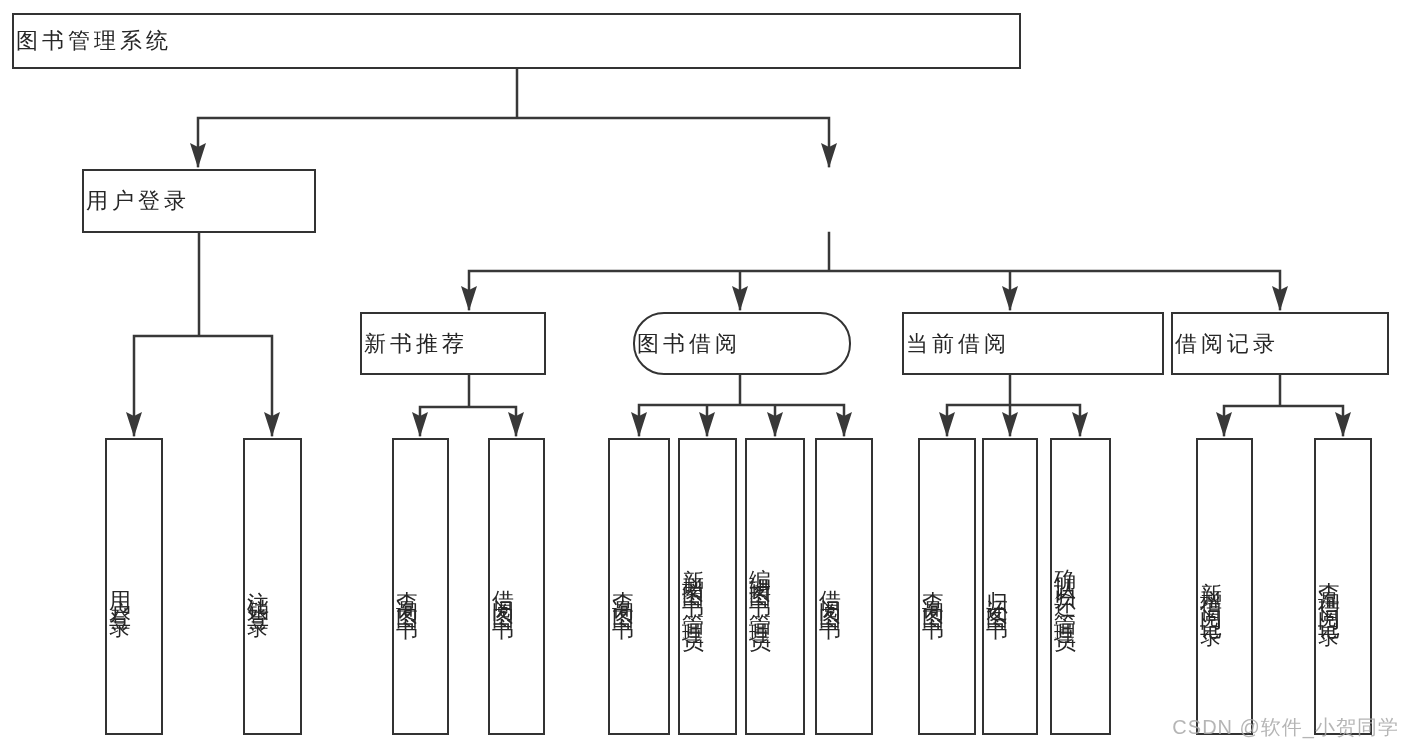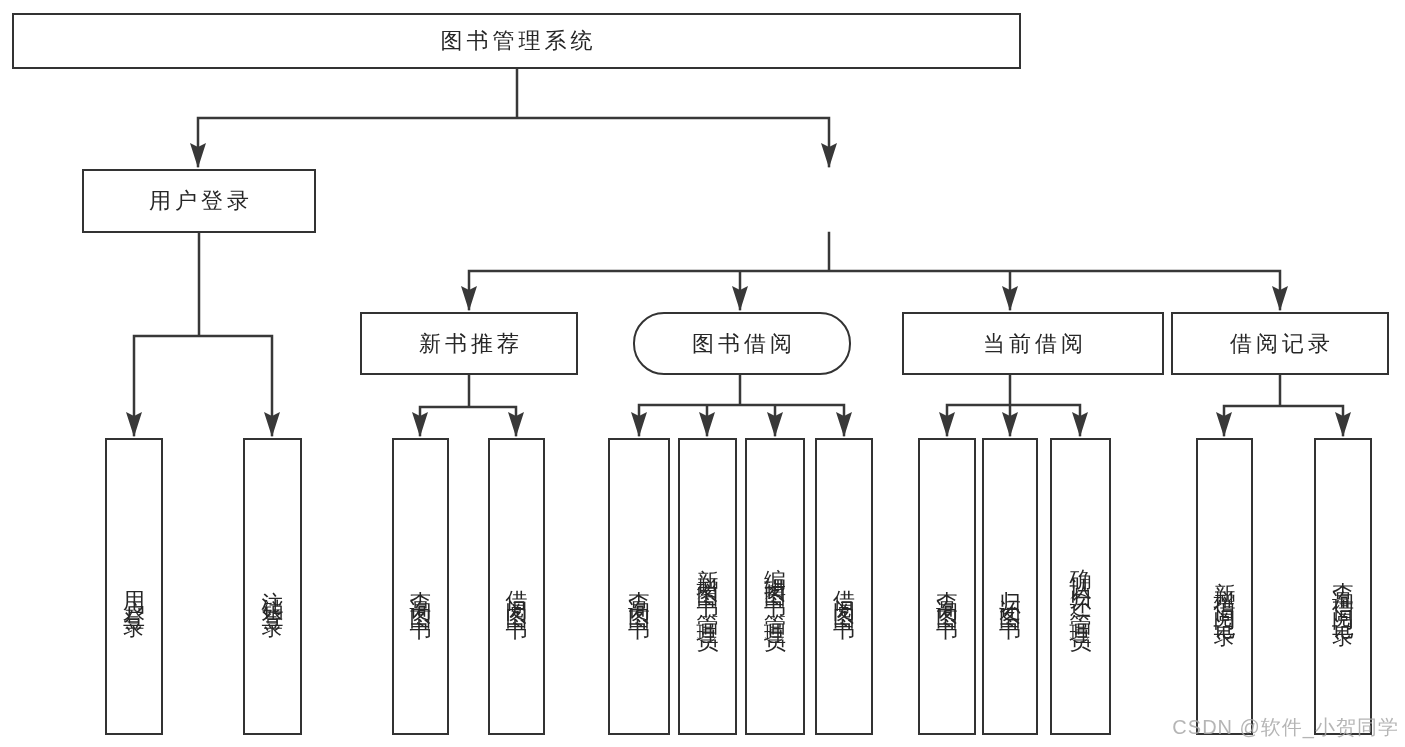--- a/index.html
+++ b/index.html
@@ -37,21 +37,21 @@
     stroke: none;
   }
 
   .node {
     position: absolute;
     background: var(--background);
     border: 2.5px solid var(--box_border);
     color: var(--text);
     display: flex;
     align-items: center;
-    justify-content: center;
+    font-family: Liberation Mono, monospace;
   }
   .node-h {
     font-size: 22px;
     letter-spacing: 4px;
     white-space: nowrap;
   }
   .node-h .htext { transform: translateX(2px); }
   .node-v {
     font-size: 22px;
   }
@@ -132,21 +132,21 @@
   </svg>
 
   <div class="node node-h" style="left:12px; top:13px; width:1009px; height:56px;">
     <span class="htext">图书管理系统</span>
   </div>
 
   <div class="node node-h" style="left:82px; top:169px; width:234px; height:64px;">
     <span class="htext">用户登录</span>
   </div>
 
-  <div class="node node-h" style="left:360px; top:312px; width:218px; height:63px;">
+  <div class="node node-h" style="left:360px; top:312px; width:186px; height:63px;">
     <span class="htext">新书推荐</span>
   </div>
   <div class="node node-h" style="left:633px; top:312px; width:218px; height:63px;border-radius:31px;">
     <span class="htext">图书借阅</span>
   </div>
   <div class="node node-h" style="left:902px; top:312px; width:262px; height:63px;">
     <span class="htext">当前借阅</span>
   </div>
   <div class="node node-h" style="left:1171px; top:312px; width:218px; height:63px;">
     <span class="htext">借阅记录</span>

